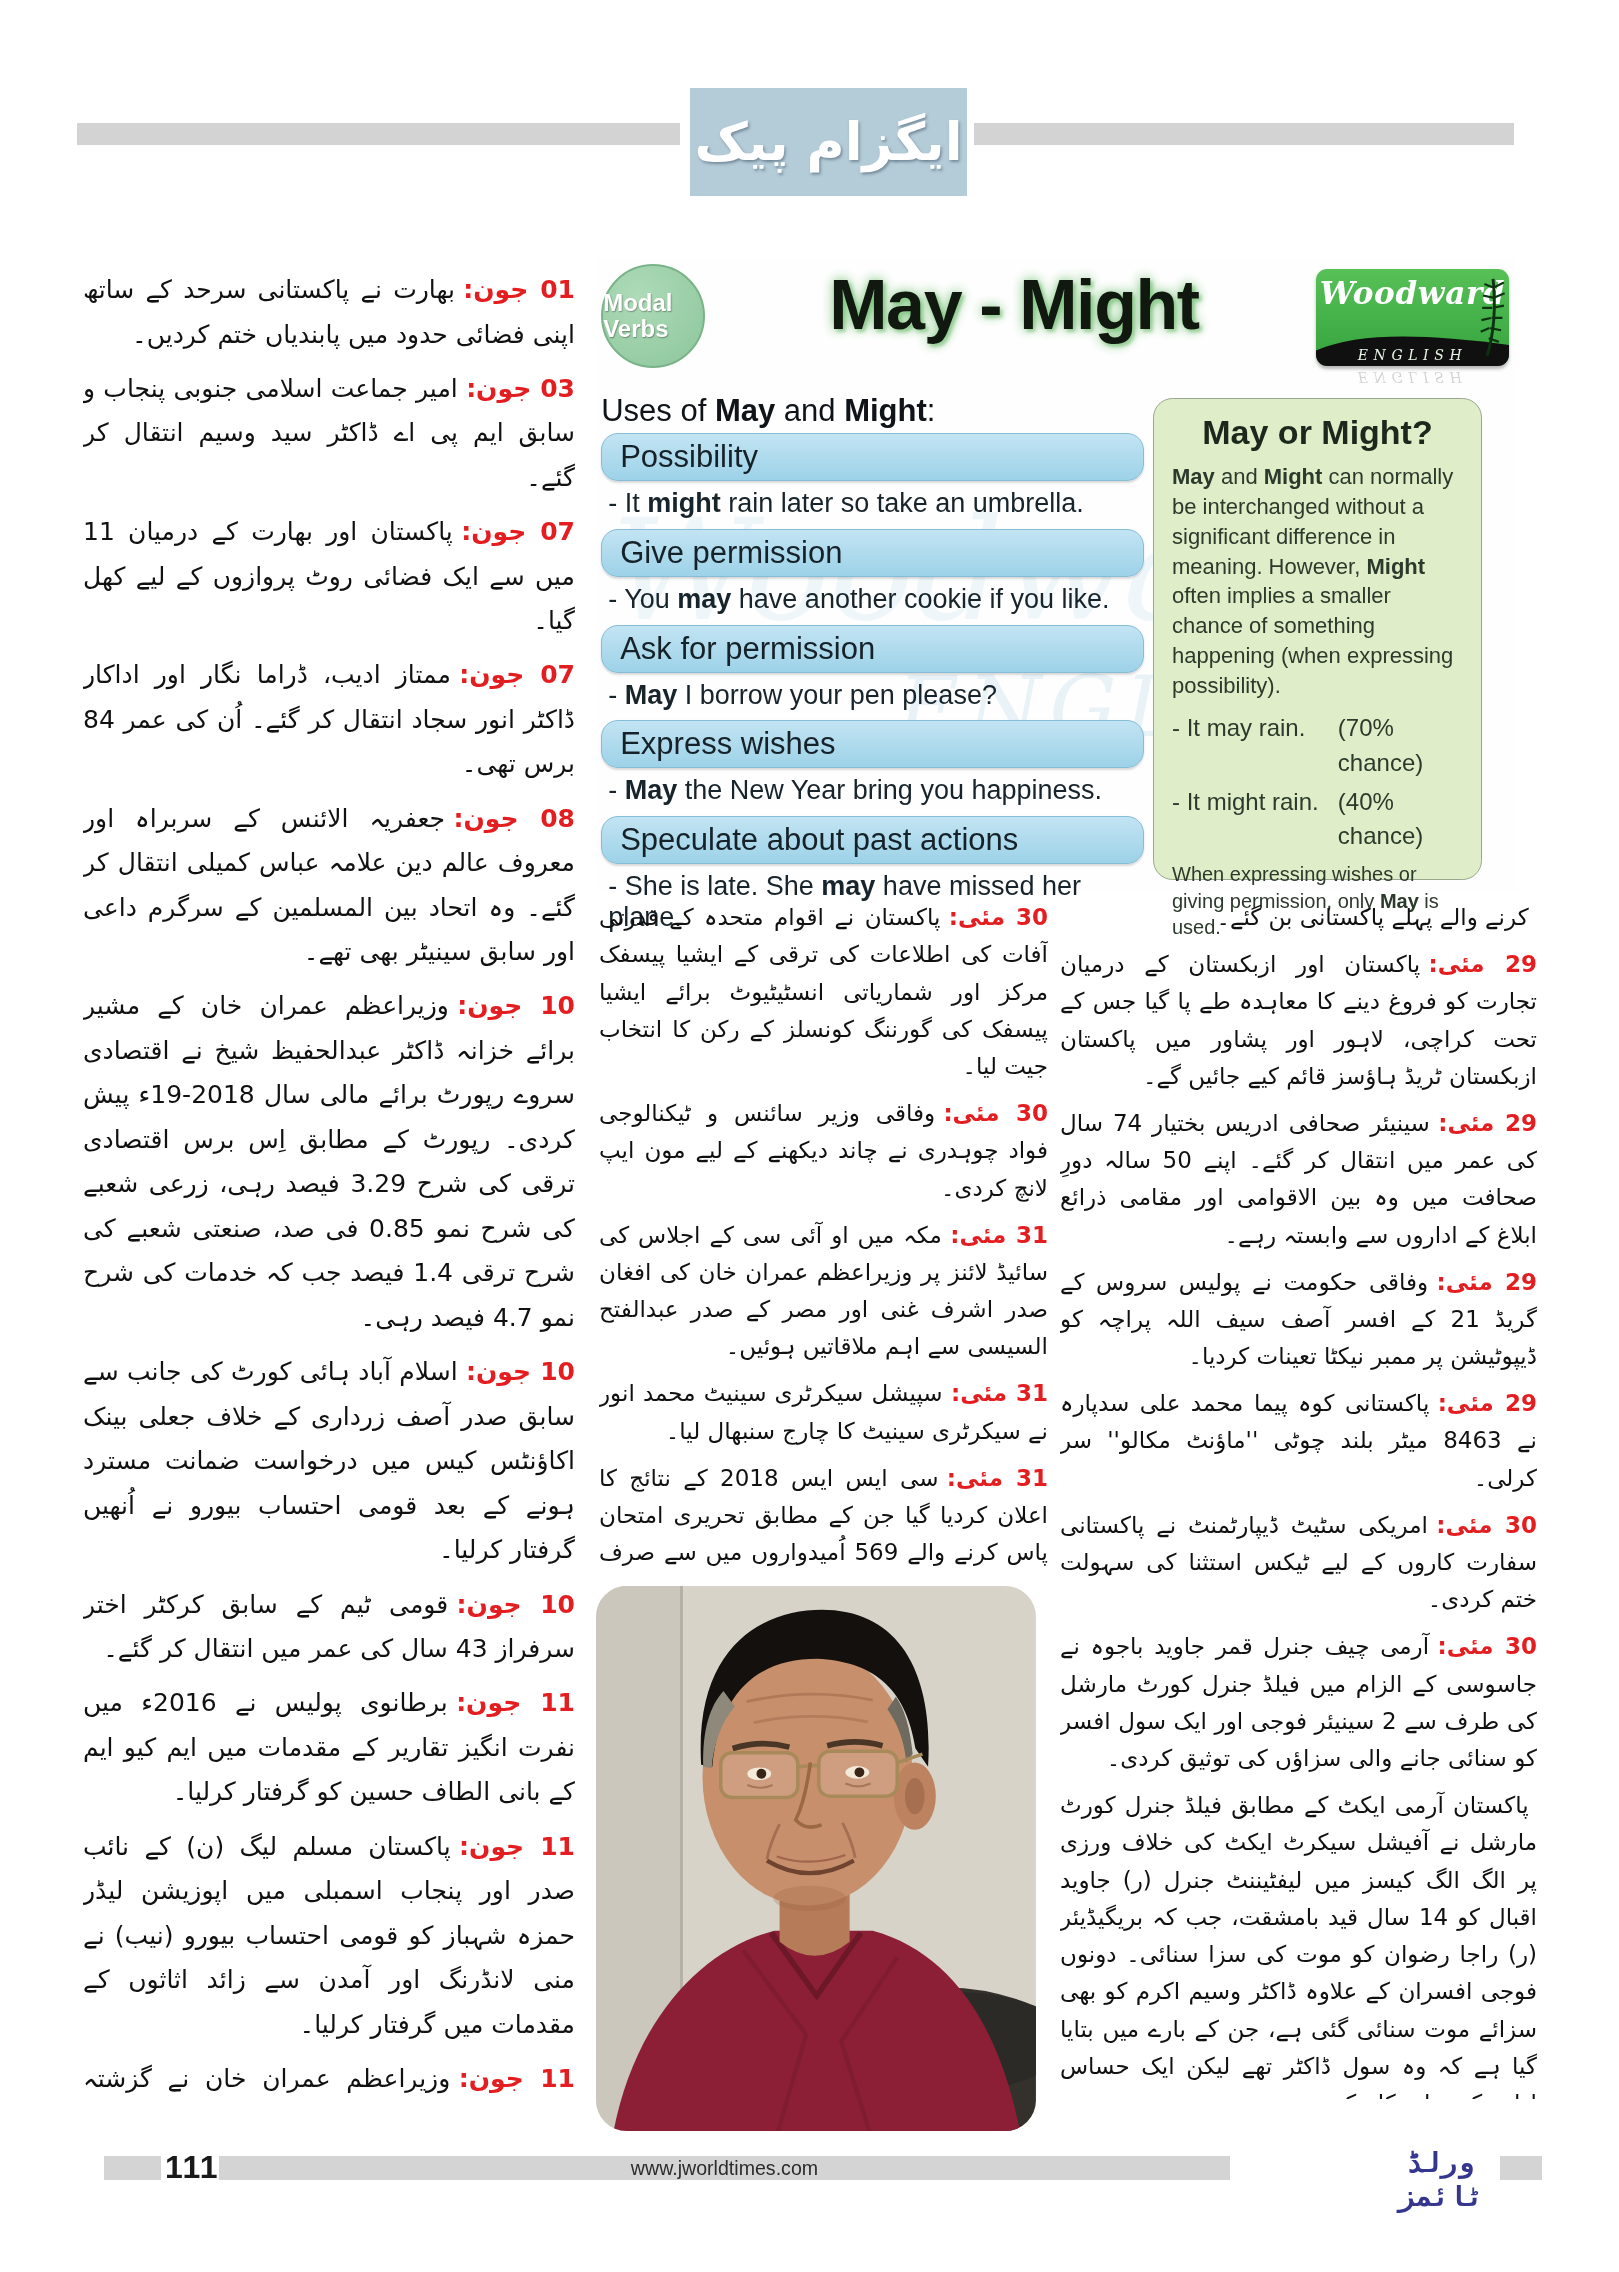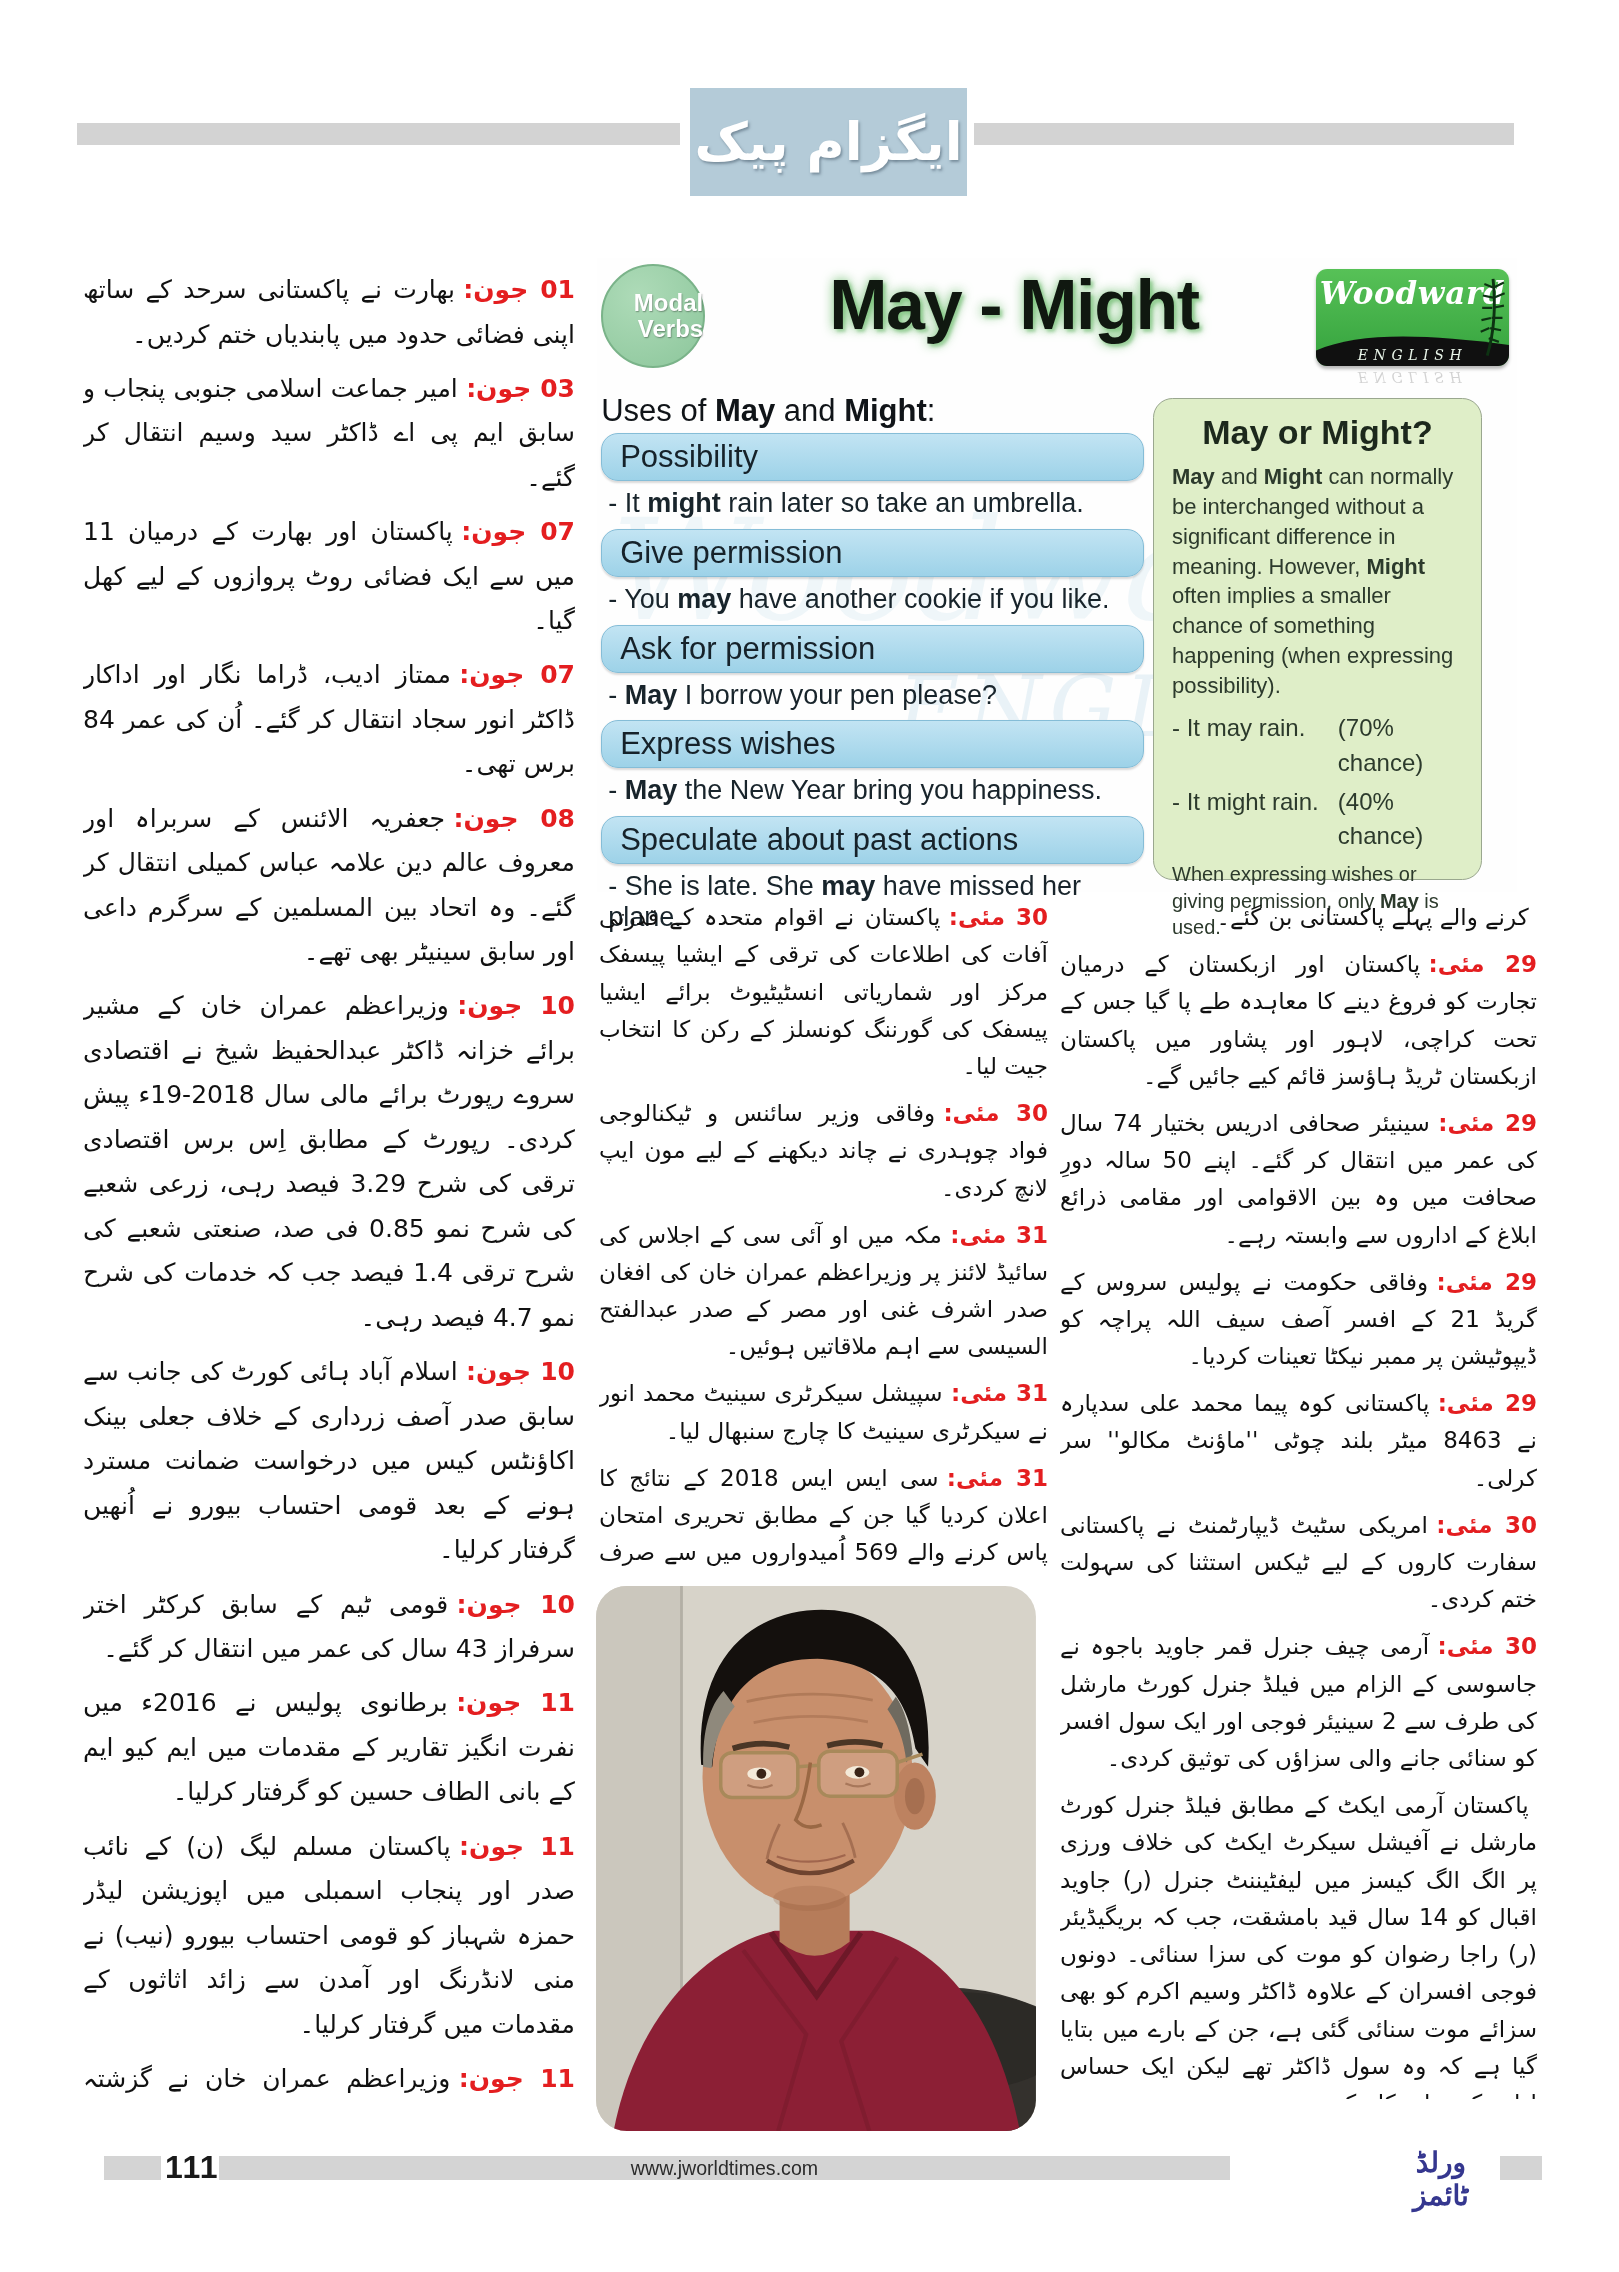--- a/index.html
+++ b/index.html
@@ -22,21 +22,21 @@
   .entry{margin-bottom:9.8px;}
   .entry .date{color:#e41e20;font-weight:bold;margin-inline-end:8.4px;}
   
   .infographic{position:absolute;left:597px;top:258px;width:920px;height:634px;background:#fefefe;}
   .wm1{position:absolute;left:14px;top:231px;font-family:"DejaVu Serif",serif;font-style:italic;
        font-size:140px;color:rgba(140,190,215,0.13);white-space:nowrap;}
   .wm2{position:absolute;left:301px;top:400px;font-family:"DejaVu Serif",serif;font-style:italic;
        font-size:84px;letter-spacing:8.4px;color:rgba(140,190,215,0.18);white-space:nowrap;}
   .badge{position:absolute;left:4.2px;top:5.6px;width:100px;height:100px;border-radius:50%;
          background:radial-gradient(circle at 35% 30%,#aedbb8,#8cc69b);border:2.1px solid #7ab389;
-         display:flex;flex-direction:column;align-items:flex-end;justify-content:center;
+         display:flex;flex-direction:column;align-items:flex-start;justify-content:center;
          color:#fff;font-weight:bold;font-size:24px;line-height:1.08;text-shadow:0.7px 0.7px 1.4px rgba(0,0,0,.35);}
   .ig-title{position:absolute;left:140px;top:7px;width:554px;text-align:center;font-size:70px;
             font-weight:bold;letter-spacing:-1.4px;color:#101810;
             text-shadow:0 0 11.2px rgba(110,190,110,.95),2.8px 2.8px 3.5px rgba(120,190,120,.6);}
   .logo{position:absolute;left:719px;top:11.2px;width:193px;height:97px;border-radius:11.2px;overflow:hidden;
         background:linear-gradient(#57c157,#34a23d);box-shadow:0 2.8px 3.5px rgba(0,0,0,.28);}
   .logo-script{font-family:"DejaVu Serif",serif;font-style:italic;font-weight:bold;color:#fff;
                font-size:31px;text-align:center;margin-top:5.6px;letter-spacing:0.7px;}
   .logo-wave{position:absolute;bottom:0;left:0;width:100%;height:38px;}
   .logo-sub{position:absolute;bottom:3.5px;width:100%;text-align:center;color:#e9f5e9;font-size:14px;
@@ -65,21 +65,21 @@
   .photo svg{display:block;width:100%;height:100%;}
   
   .fbar{position:absolute;background:#d4d4d4;height:24px;top:2156px;}
   .fbar-a{left:104px;width:57px;}
   .fbar-b{left:219px;width:1011px;display:flex;align-items:center;justify-content:center;}
   .fbar-c{left:1500px;width:42px;}
   .page-num{position:absolute;left:165px;top:2149px;font-size:32px;font-weight:bold;color:#1a1a1a;
             letter-spacing:1.4px;}
   .website{font-size:19.6px;color:#2b2b2b;}
   .brand{position:absolute;left:1385px;top:2146px;width:112px;text-align:center;font-size:28px;
-         font-weight:bold;color:#35378f;font-family:Liberation Sans, sans-serif;direction:rtl;}
+         font-weight:bold;color:#35378f;font-family:Liberation Mono, monospace;direction:rtl;}
 </style>
 </head>
 <body>
 
 <div class="page">
 
   <div class="hbar hbar-left"></div>
   <div class="banner-box">
     <span class="banner-title">ایگزام پیک</span>
   </div>

